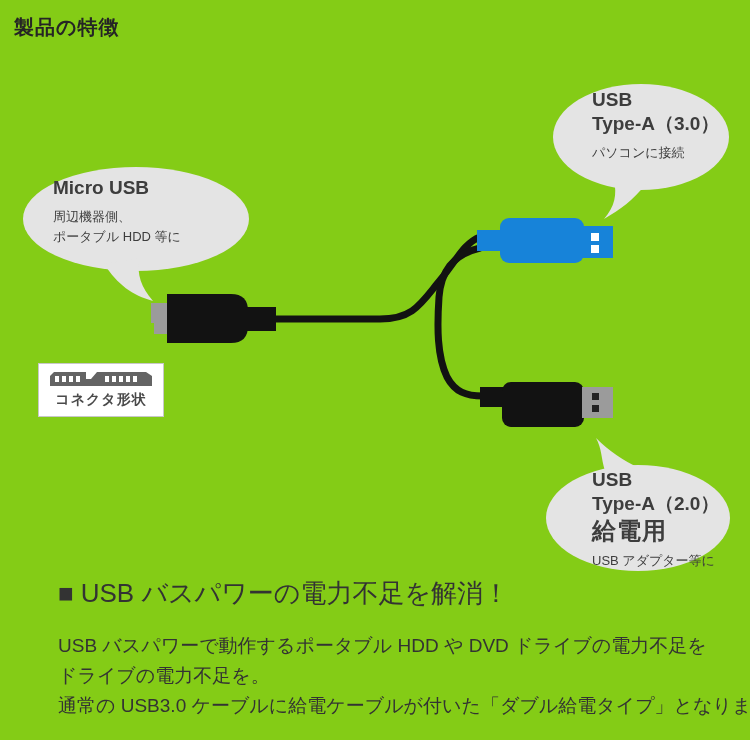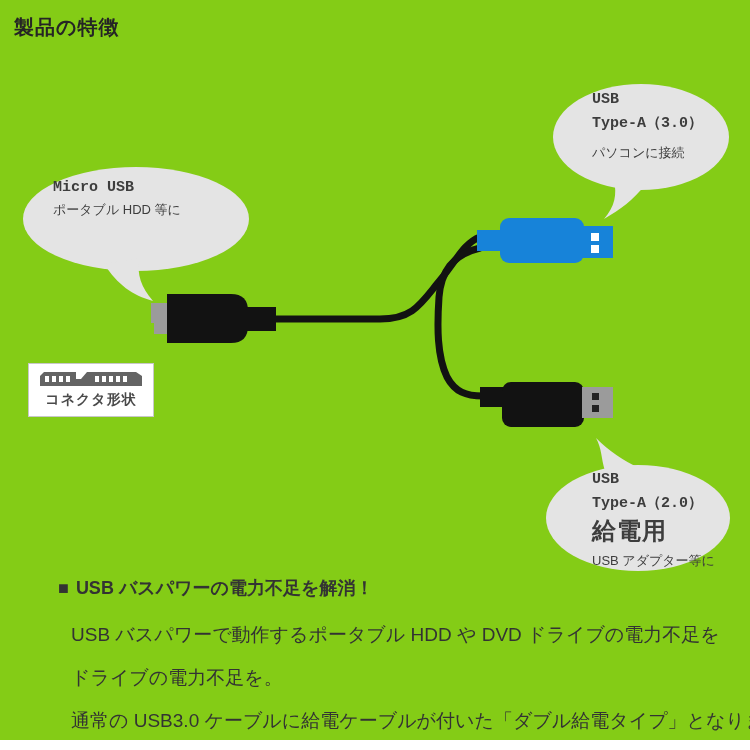--- a/index.html
+++ b/index.html
@@ -7,36 +7,36 @@
     position: relative; width: 750px; height: 740px;
     background: #84cc16; overflow: hidden;
     font-family: "Liberation Sans", "DejaVu Sans", sans-serif;
   }
   .title {
     position: absolute; left: 14px; top: 14px;
     font-size: 20px; font-weight: bold; color: #252525; letter-spacing: 1px;
   }
   svg.art { position: absolute; left: 0; top: 0; }
   .bubble-text { position: absolute; color: #3d3d3d; }
-  .bt-big  { font-size: 15px; font-weight: bold; line-height: 24px; font-family: Liberation Mono, monospace; }
+  .bt-big  { font-size: 19px; font-weight: bold; line-height: 24px; }
   .bt-emph { font-size: 24px; font-weight: bold; line-height: 27px; margin-top: 1px; letter-spacing: 1px; }
   .bt-sub  { font-size: 13px; font-weight: normal; line-height: 20px; margin-top: 7px; }
   #bt-micro { left: 53px;  top: 176px; }
   #bt-a30   { left: 592px; top: 88px;  }
   #bt-a20   { left: 592px; top: 468px; }
   .connector-box {
-    position: absolute; left: 28px; top: 363px; width: 126px; height: 54px;
+    position: absolute; left: 38px; top: 363px; width: 126px; height: 54px;
     border: 1px solid #c8c8c8; background: #fff; box-sizing: border-box;
     display: flex; flex-direction: column; align-items: center; justify-content: center; gap: 4px;
   }
   .connector-label { font-size: 14px; font-weight: bold; color: #4a4a4a; letter-spacing: 1px; }
   .feature { position: absolute; left: 58px; top: 576px; width: 680px; color: #333; }
-  .feature-heading { font-size: 18px; font-weight: bold; margin: 0 0 20px 0; white-space: nowrap; }
+  .feature-heading { font-size: 26px; font-weight: normal; margin: 0 0 20px 0; white-space: nowrap; }
   .heading-marker { margin-right: 7px; }
-  .feature p { margin: 13px; font-size: 19px; line-height: 30px; white-space: nowrap; }
+  .feature p { margin: 0; font-size: 19px; line-height: 30px; white-space: nowrap; }
 </style>
 </head>
 <body>
 
 <div class="canvas">
 
   <div class="title">製品の特徴</div>
 
   <svg class="art" width="750" height="750" viewBox="0 0 750 750">
 
@@ -77,20 +77,21 @@
       <rect x="480" y="387" width="27" height="20" fill="#121212"></rect>
       <rect x="502" y="382" width="82" height="45" rx="9" fill="#121212"></rect>
       <rect x="582" y="387" width="31" height="31" fill="#9b9b9b"></rect>
       <rect x="592" y="393" width="7" height="7" fill="#222222"></rect>
       <rect x="592" y="405" width="7" height="7" fill="#222222"></rect>
     </g>
   </svg>
 
   <div class="bubble-text" id="bt-micro">
     <div class="bt-big">Micro USB</div>
+    <div class="bt-sub">周辺機器側、</div>
     <div class="bt-sub" style="margin-top:0;">ポータブル HDD 等に</div>
   </div>
 
   <div class="bubble-text" id="bt-a30">
     <div class="bt-big">USB</div>
     <div class="bt-big">Type-A（3.0）</div>
     <div class="bt-sub">パソコンに接続</div>
   </div>
 
   <div class="bubble-text" id="bt-a20">

